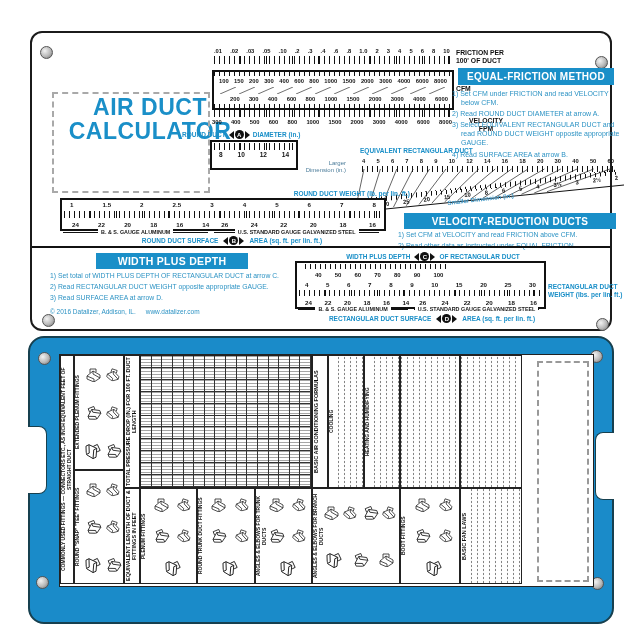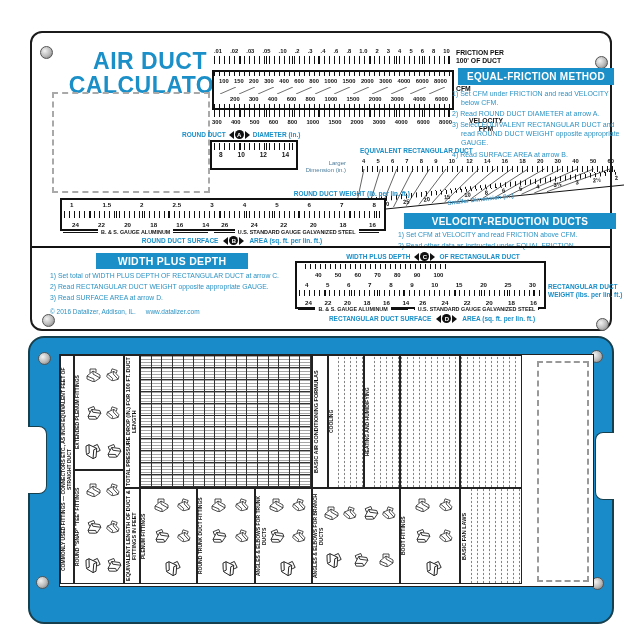--- a/index.html
+++ b/index.html
@@ -7,21 +7,21 @@
   body{width:640px;height:640px;position:relative;background:#fff;
        font-family:"Liberation Sans", sans-serif;color:var(--ink);overflow:hidden;}
   .abs{position:absolute;}
   
   #top-card{left:30px;top:31px;width:578px;height:296px;border:2px solid #1b1b1b;border-radius:12px;background:#fff;}
   #bottom-card{left:28px;top:336px;width:582px;height:284px;background:var(--cardblue);
                border:2px solid #17404f;border-radius:16px;}
   .rivet{width:11px;height:11px;border-radius:50%;border:1px solid #555;
          background:radial-gradient(circle at 35% 35%, #f2f2f2, #b9b9b9 55%, #6d6d6d);}
   
-  .bluetxt{color:var(--blue);}
+  .bluetxt{color:var(--blue);margin-top:46px;}
   .instr{color:var(--ltblue);font-size:7px;line-height:1.3;}
   .instr span{display:block;padding-left:9px;text-indent:-9px;margin-bottom:2px;}
   .hdr{background:var(--blue);color:#fff;font-weight:bold;
        display:flex;align-items:center;justify-content:center;letter-spacing:.3px;}
   .sclabel{font-weight:bold;font-size:6.5px;color:var(--blue);white-space:nowrap;}
   .blklabel{font-weight:bold;font-size:6.8px;line-height:1.2;color:#111;}
   
   .numrow{display:flex;justify-content:space-between;font-size:5.8px;font-weight:bold;color:#111;white-space:nowrap;}
   .ticks{background:repeating-linear-gradient(90deg,#111 0 1px,transparent 1px 5px);}
   .ticks.maj{background:repeating-linear-gradient(90deg,#111 0 1px,transparent 1px 5px),

